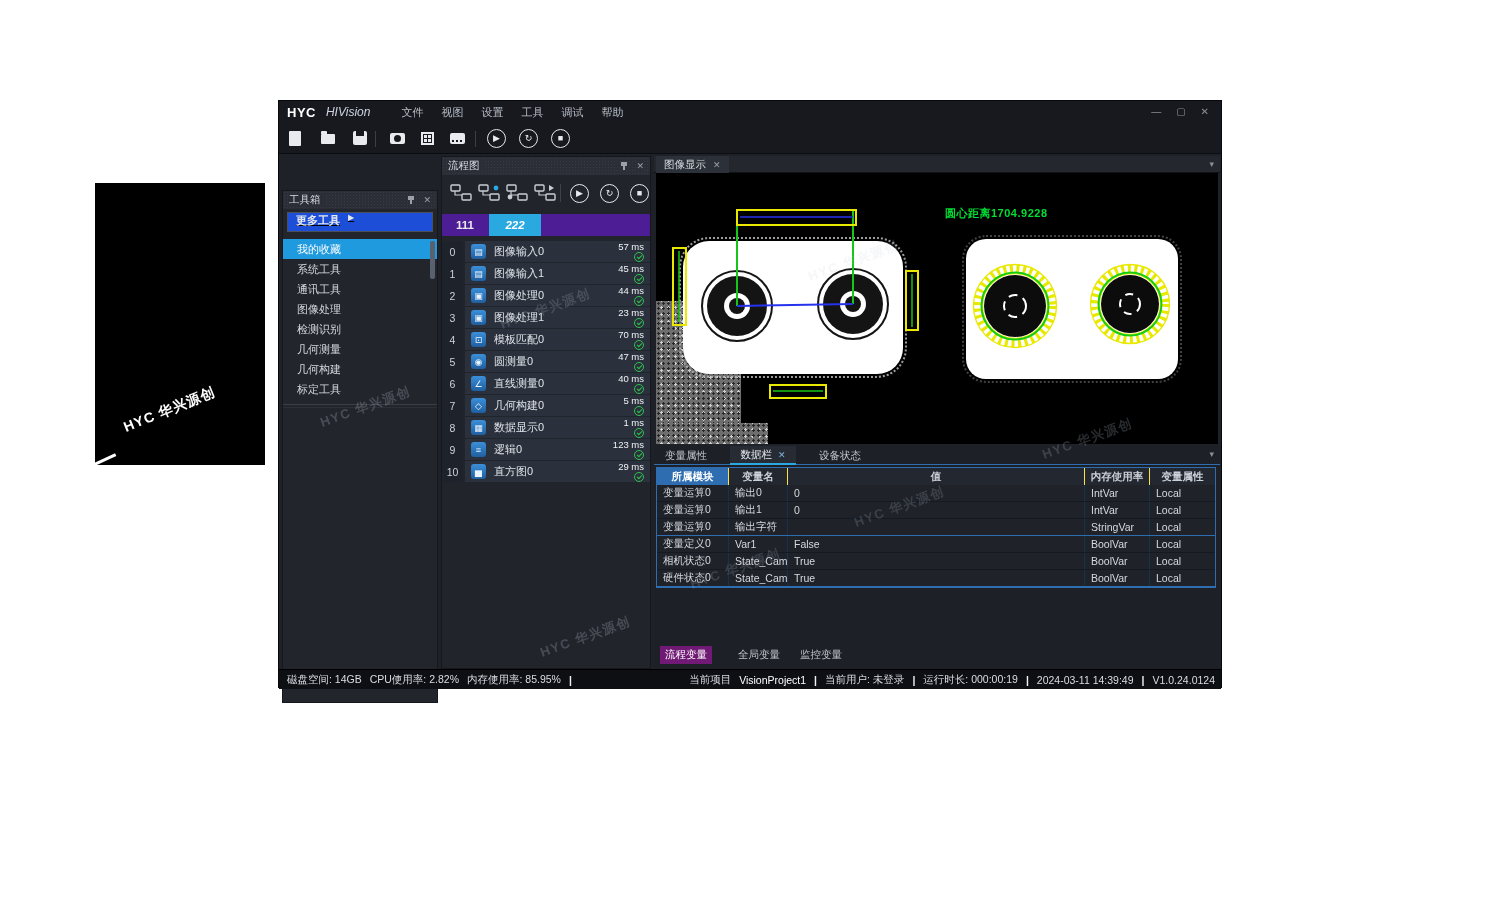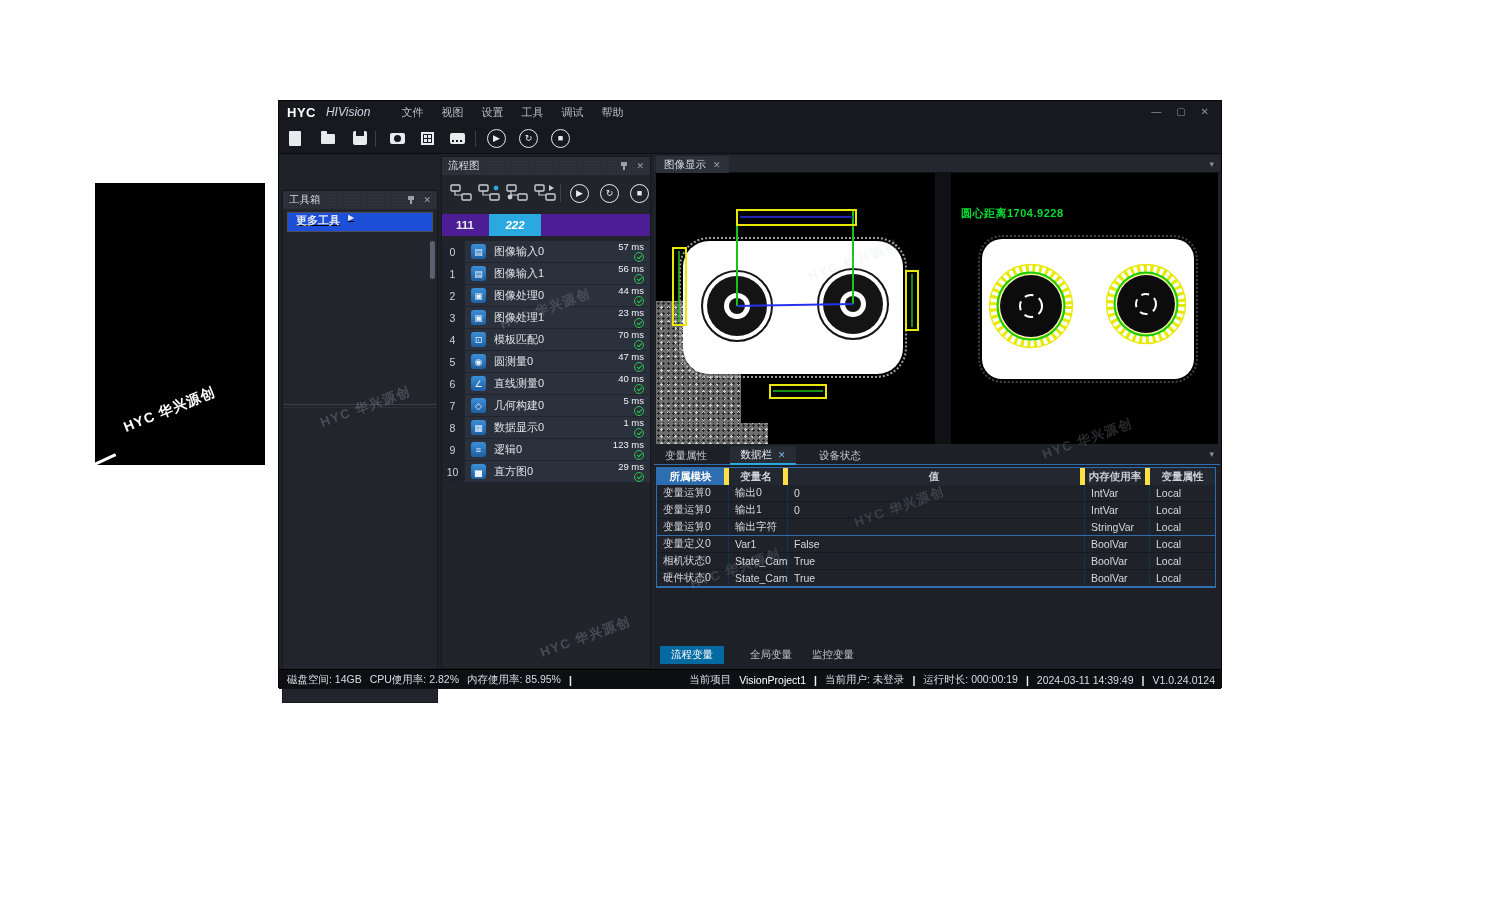--- a/index.html
+++ b/index.html
@@ -97,21 +97,21 @@
   .chk::after{content:"";position:absolute;left:2px;top:2px;width:4px;height:2px;border-left:1.5px solid #2fc24f;
     border-bottom:1.5px solid #2fc24f;transform:rotate(-45deg);}
 
   
   .rightarea{position:absolute;left:375px;top:55px;width:566px;height:513px;}
   .imgtabbar{position:absolute;left:0;top:0;width:100%;height:17px;background:#24272e;border-bottom:1px solid #0f1115;}
   .imgtab{position:absolute;left:2px;top:0;height:17px;background:#2c3038;display:flex;align-items:center;padding:0 8px;}
   .imgtab .tlabel{font-size:10.5px;color:#d6dae1;}
   .imgtab .tclose{font-size:9px;color:#99a0a8;margin-left:7px;}
   .ddown{position:absolute;right:6px;top:3px;font-size:9px;color:#8a9097;}
-  .imgarea{position:absolute;left:2px;top:17px;width:562px;height:271px;background:#101114;display:flex;gap:16px;}
+  .imgarea{position:absolute;left:2px;top:17px;width:562px;height:271px;background:#101114;display:flex;gap:0;}
   .view{position:relative;background:#000;overflow:hidden;height:271px;}
   .viewL{width:279px;}
   .viewR{flex:1;}
   .noise{position:absolute;background-color:#6e6e6e;
     background-image:radial-gradient(#262626 1px,transparent 1.4px),radial-gradient(#cfcfcf 1px,transparent 1.4px);
     background-size:5px 5px,7px 7px;background-position:0 0,2px 3px;}
   .np1{left:0;top:128px;width:85px;height:143px;}
   .np2{left:0;top:250px;width:112px;height:21px;}
   .prodrect{position:absolute;background:#fff;outline:2px dotted rgba(185,185,185,.85);outline-offset:2px;}
   .prodL{left:27px;top:68px;width:220px;height:133px;border-radius:26px;}
@@ -127,29 +127,29 @@
   .datapanel{position:absolute;left:0;top:290px;width:566px;height:223px;background:#1d2026;}
   .dtabbar{position:absolute;left:0;top:0;width:100%;height:19px;border-bottom:1px solid #2e6db0;}
   .dtab{position:absolute;top:0;height:19px;display:flex;align-items:center;font-size:10.5px;color:#c3c8d0;}
   .dtab1{left:11px;}
   .dtab2{left:76px;width:66px;justify-content:center;background:#272b33;border-bottom:2px solid #29a9e0;color:#e8ebf1;}
   .dtab2 .tclose{font-size:9px;color:#7fb4e0;margin-left:6px;}
   .dtab3{left:165px;}
   .vtable{position:absolute;left:2px;top:21px;width:560px;border:1px solid #2e6db0;background:#1f2329;}
   .thead{display:flex;height:17px;background:#23272f;}
   .th{font-size:10.5px;font-weight:bold;color:#ccd1d9;display:flex;align-items:center;justify-content:center;
-    border-right:5px solid #fde047;}
+    border-right:1px solid #fde047;}
   .th:first-child{background:#2d6db0;color:#fff;}
   .tr{display:flex;height:17px;border-bottom:1px solid #131a24;}
   .tr.grp{border-bottom:1px solid #2e6db0;}
   .td{font-size:10.5px;color:#d5d9e0;display:flex;align-items:center;padding-left:6px;border-right:1px solid #15324f;overflow:hidden;white-space:nowrap;}
   .c0{width:72px;} .c1{width:59px;} .c2{width:297px;} .c3{width:65px;} .c4{width:65px;border-right:none;}
   .btabs{position:absolute;left:0;top:200px;width:100%;height:18px;display:flex;align-items:center;}
   .btab{font-size:10.5px;color:#c0c5cc;display:flex;align-items:center;justify-content:center;height:18px;}
-  .btab.sel{background:#0369a1;color:#fff;width:64px;margin-left:6px;}
+  .btab.sel{background:#701a75;color:#fff;width:52px;margin-left:6px;}
   .btab.b2{margin-left:22px;width:50px;}
   .btab.b3{margin-left:12px;width:50px;}
 
   
   .statusbar{position:absolute;left:0;top:568px;width:100%;height:20px;background:#0d0f13;border-top:1px solid #000;
     display:flex;align-items:center;font-size:10.5px;color:#d9dde3;}
   .statusbar .sp{margin-left:8px;white-space:nowrap;}
   .statusbar .gap{flex:1;}
   .statusbar .sep{color:#eef1f5;margin-left:8px;font-weight:bold;}
   .statusbar .pname{color:#fff;}
@@ -214,20 +214,46 @@
     <div class="panel toolbox">
       <div class="phead">
         <span class="ptitle">工具箱</span>
         <span class="pin"></span>
         <span class="pclose">✕</span>
       </div>
       <div class="moretools">
         <span class="lbl">更多工具</span>
         <span class="arr">▶</span>
       </div>
+      <div class="tblist">
+          <div class="tb-item selected">
+            <span class="tb-label">我的收藏</span>
+          </div>
+          <div class="tb-item">
+            <span class="tb-label">系统工具</span>
+          </div>
+          <div class="tb-item">
+            <span class="tb-label">通讯工具</span>
+          </div>
+          <div class="tb-item">
+            <span class="tb-label">图像处理</span>
+          </div>
+          <div class="tb-item">
+            <span class="tb-label">检测识别</span>
+          </div>
+          <div class="tb-item">
+            <span class="tb-label">几何测量</span>
+          </div>
+          <div class="tb-item">
+            <span class="tb-label">几何构建</span>
+          </div>
+          <div class="tb-item">
+            <span class="tb-label">标定工具</span>
+          </div>
+        </div>
       <div class="tb-scroll"></div>
       <div class="tb-divider"></div>
     </div>
 
     <div class="panel flowpanel">
       <div class="phead">
         <span class="ptitle">流程图</span>
         <span class="pin"></span>
         <span class="pclose">✕</span>
       </div>
@@ -275,21 +301,21 @@
                 <span class="chk"></span>
               </span>
             </div>
           </div>
           <div class="step">
             <div class="step-idx">1</div>
             <div class="step-card">
               <span class="step-ic">▤</span>
               <span class="step-name">图像输入1</span>
               <span class="step-right">
-                <span class="step-time">56 ms</span>
+                <span class="step-time">45 ms</span>
                 <span class="chk"></span>
               </span>
             </div>
           </div>
           <div class="step">
             <div class="step-idx">2</div>
             <div class="step-card">
               <span class="step-ic">▣</span>
               <span class="step-name">图像处理0</span>
               <span class="step-right">

